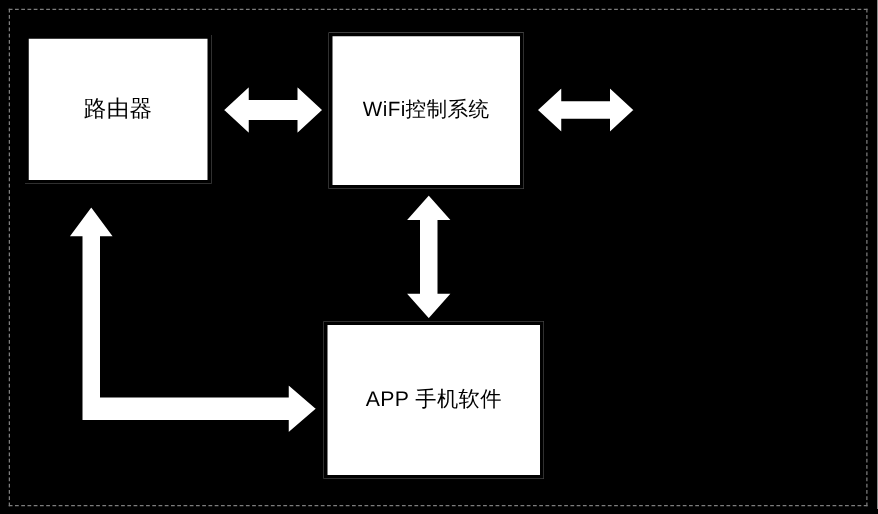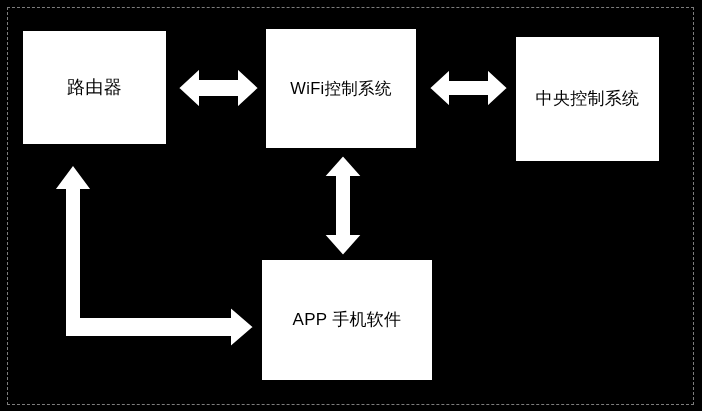--- a/index.html
+++ b/index.html
@@ -91,21 +91,18 @@
   </svg>
 
   <div class="node-box" id="node-router">
     <span class="node-label">路由器</span>
   </div>
 
   <div class="node-box" id="node-wifi">
     <span class="node-label">WiFi控制系统</span>
   </div>
 
-  <div class="node-box" id="node-central">
-    <span class="node-label">中央控制系统</span>
-  </div>
 
   <div class="node-box" id="node-app">
     <span class="node-label">APP 手机软件</span>
   </div>
 
 </div>
 
 </body></html>

